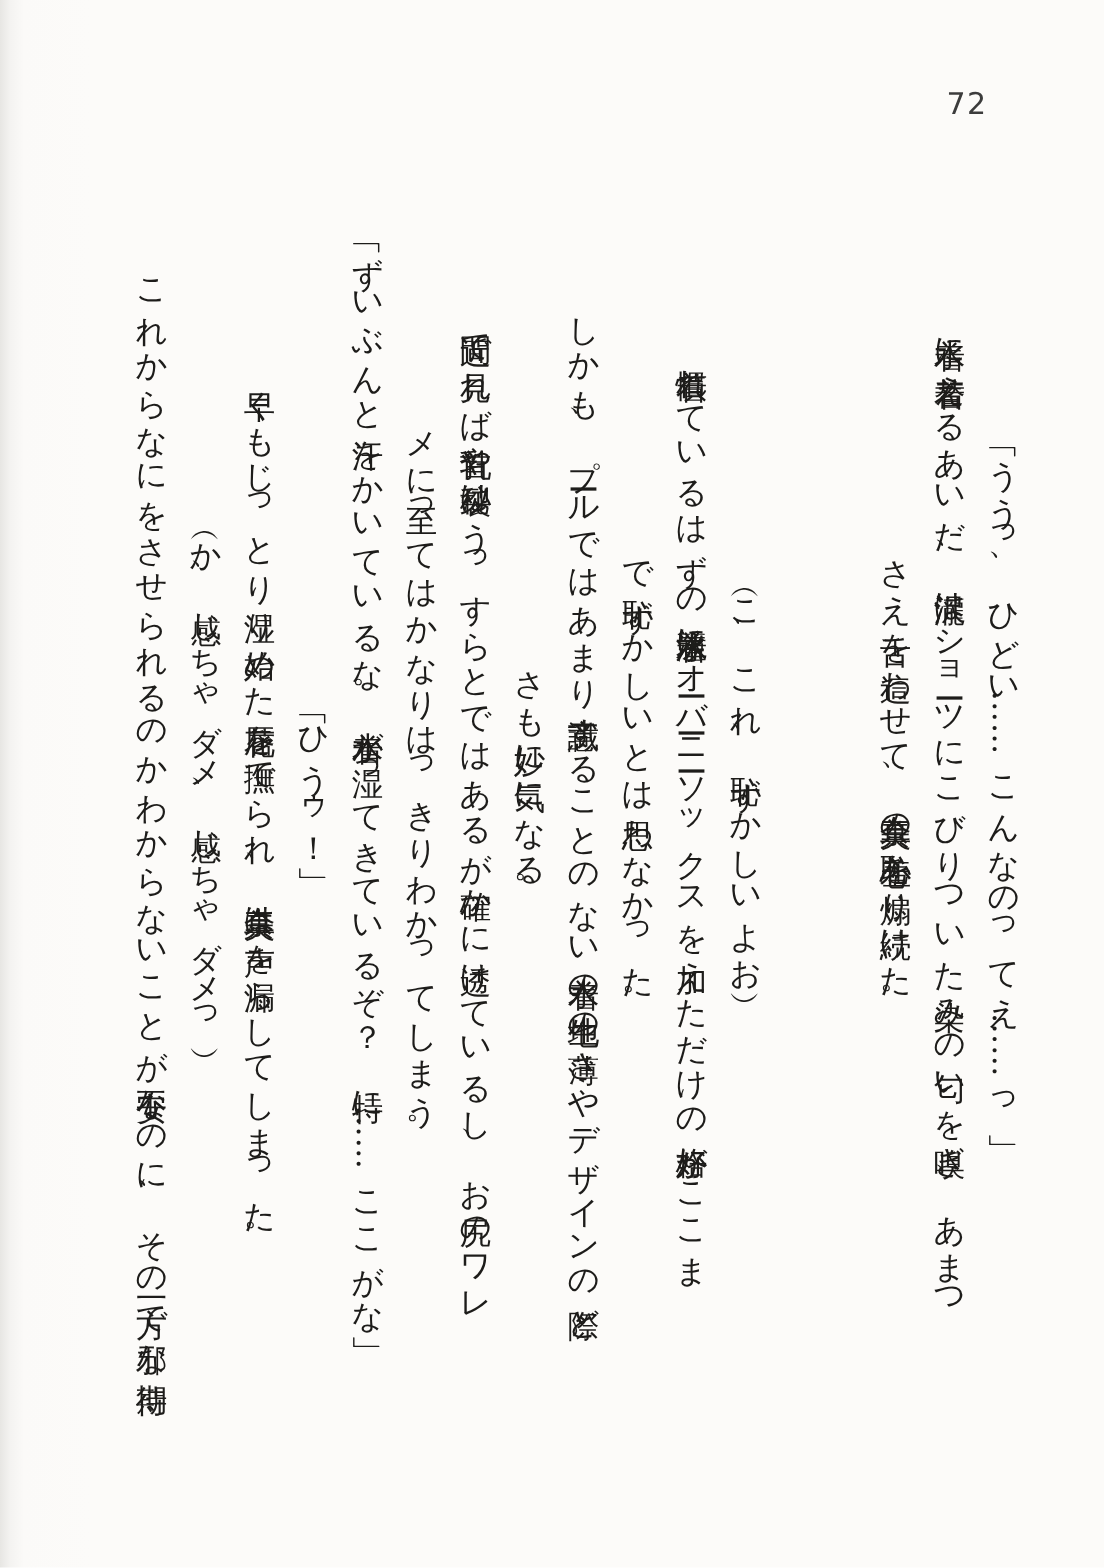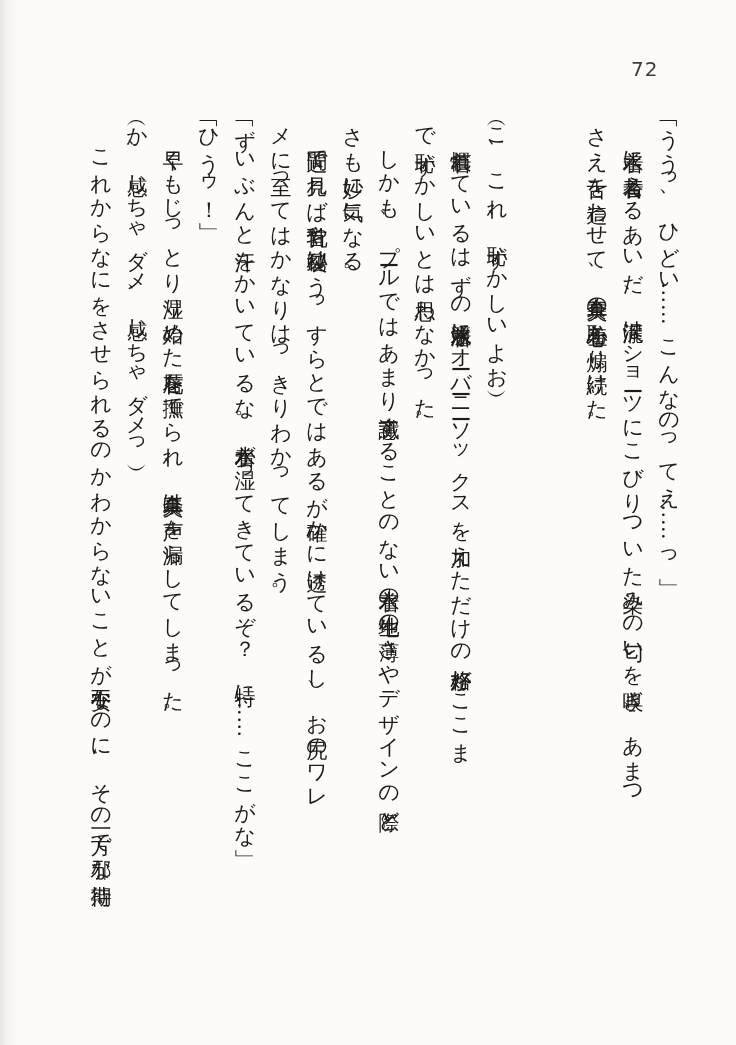--- a/index.html
+++ b/index.html
@@ -6,20 +6,21 @@
     margin: 0;
     padding: 0;
   }
   .book-page {
     position: relative;
     width: 736px;
     height: 1045px;
     background: linear-gradient(90deg, #e7e6e3 0px, #f4f3f1 7px, #fbfaf8 16px, #fcfbf9 60px, #fcfbf9 100%);
     overflow: hidden;
     font-family: "DejaVu Serif", "Liberation Serif", serif;
+    text-align: center;
   }
   .page-number {
     position: absolute;
     top: 57px;
     left: 631px;
     font-family: "DejaVu Sans", "Liberation Sans", sans-serif;
     font-size: 20px;
     color: #3c3c3c;
     letter-spacing: 1px;
   }

